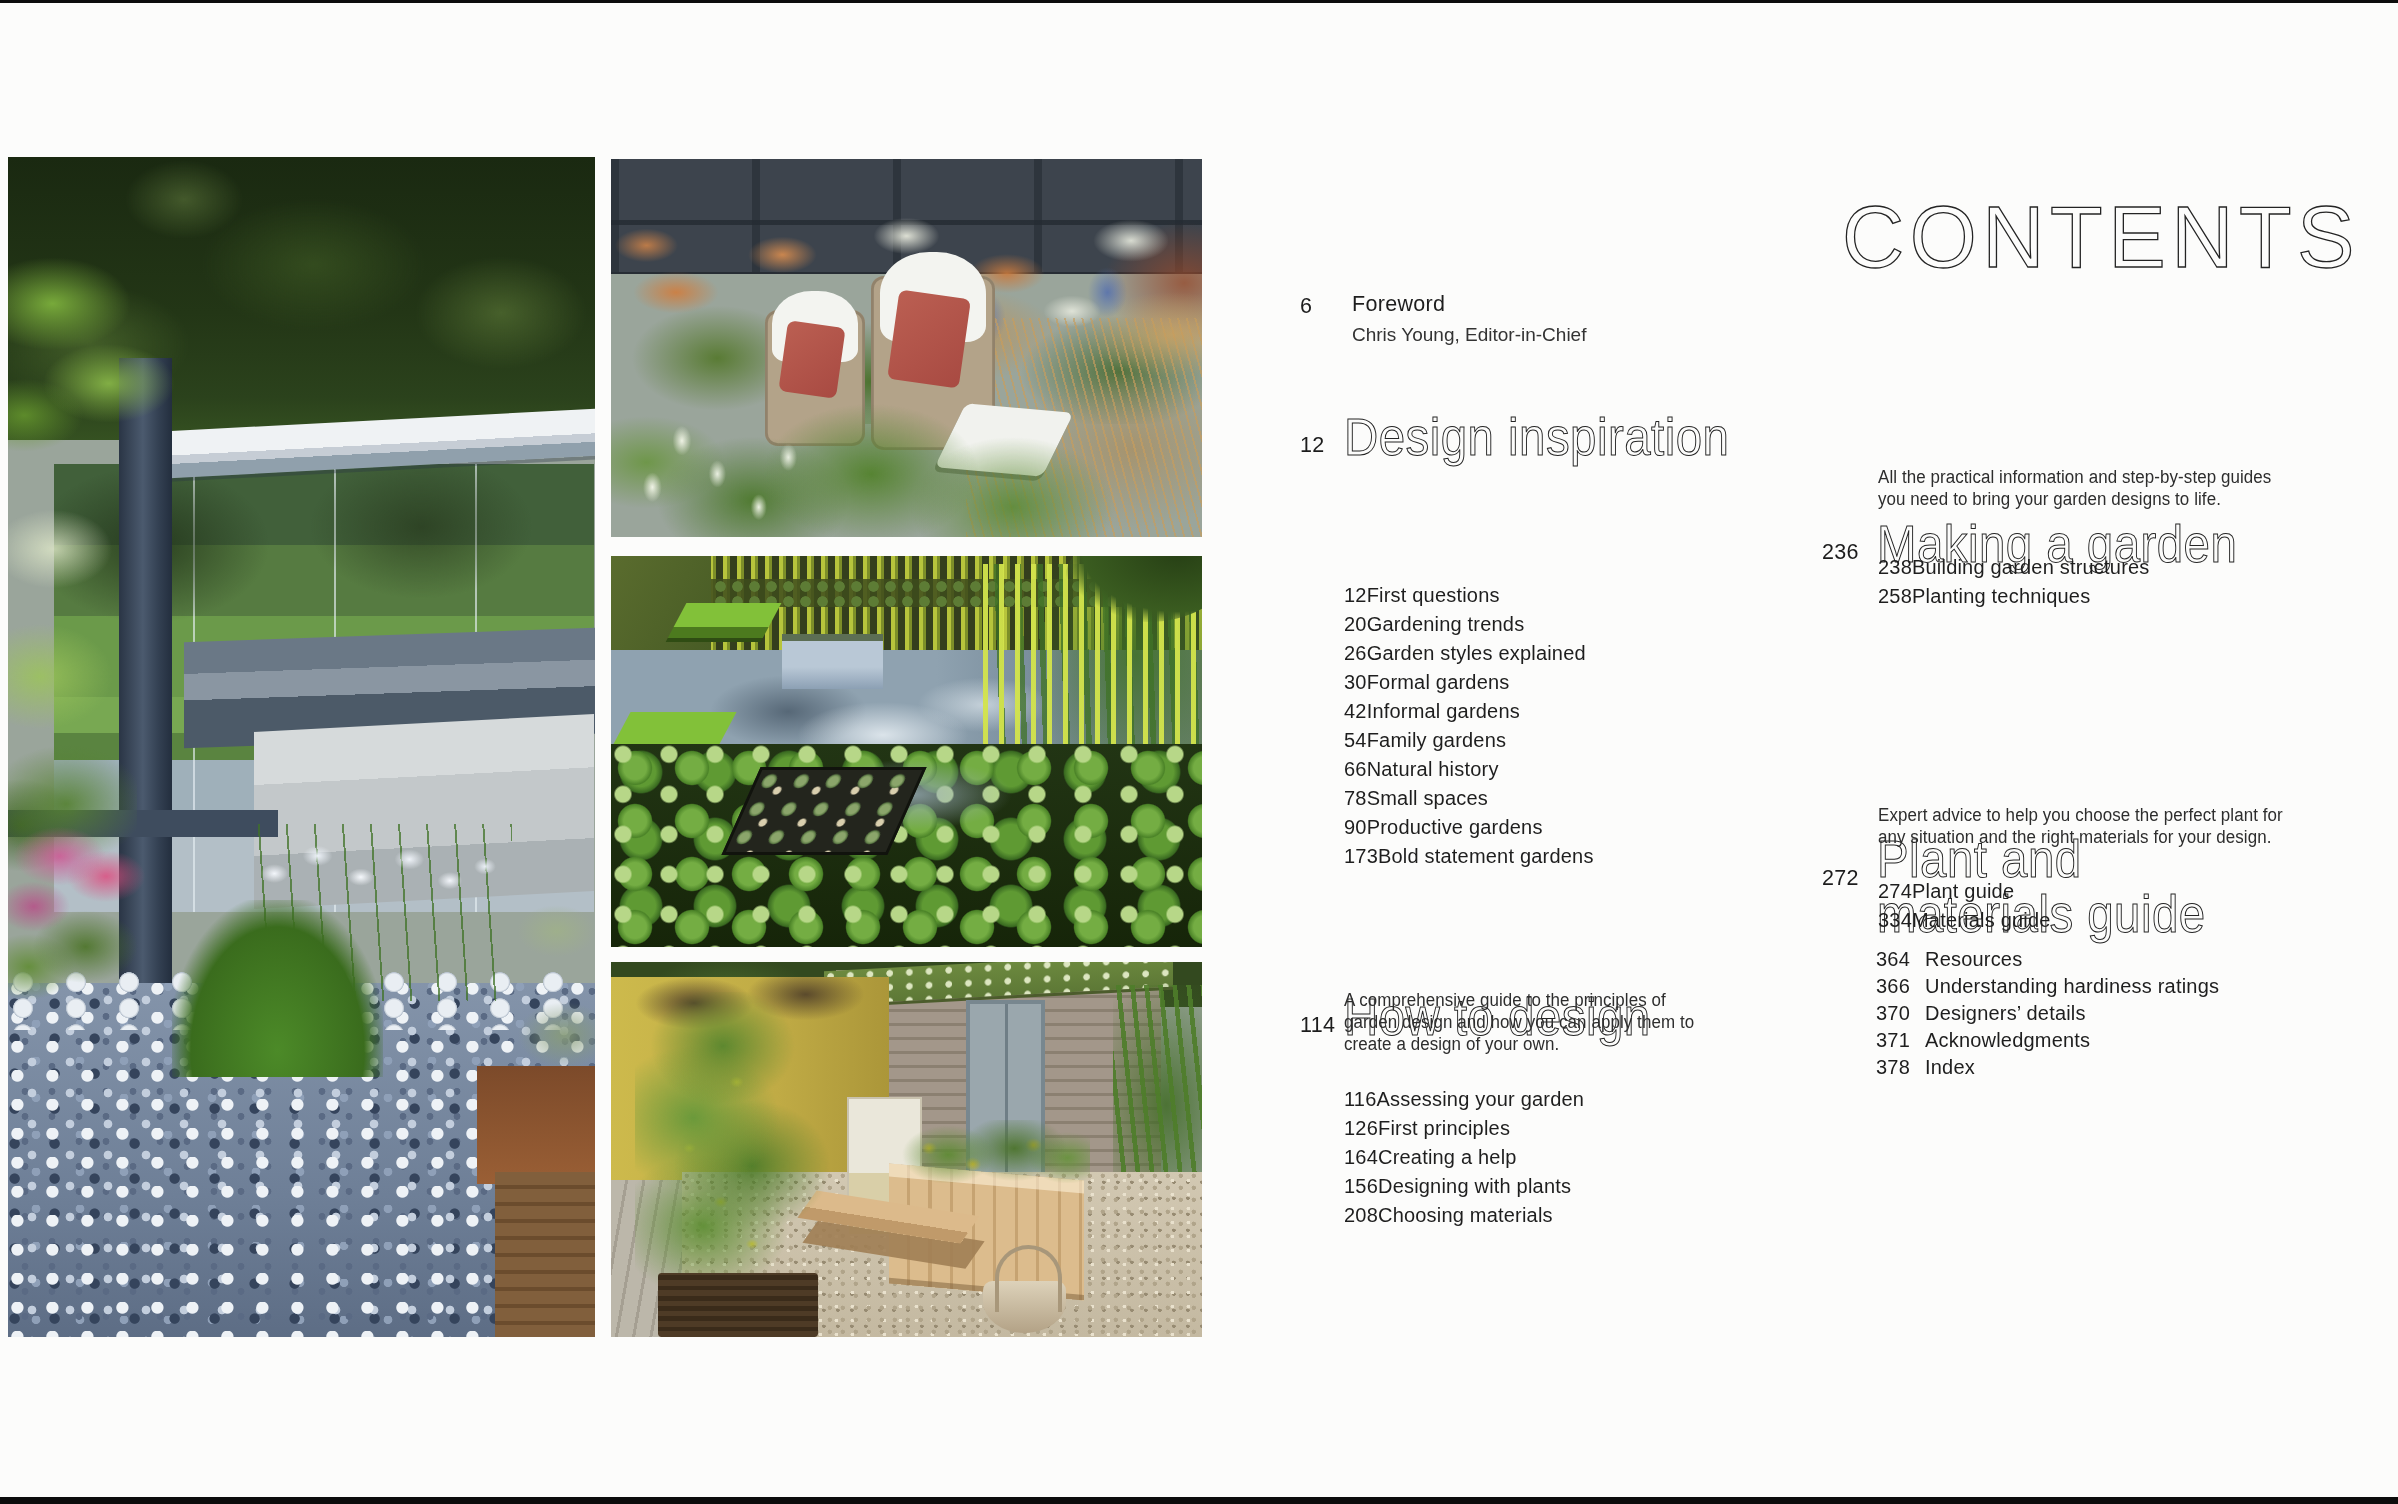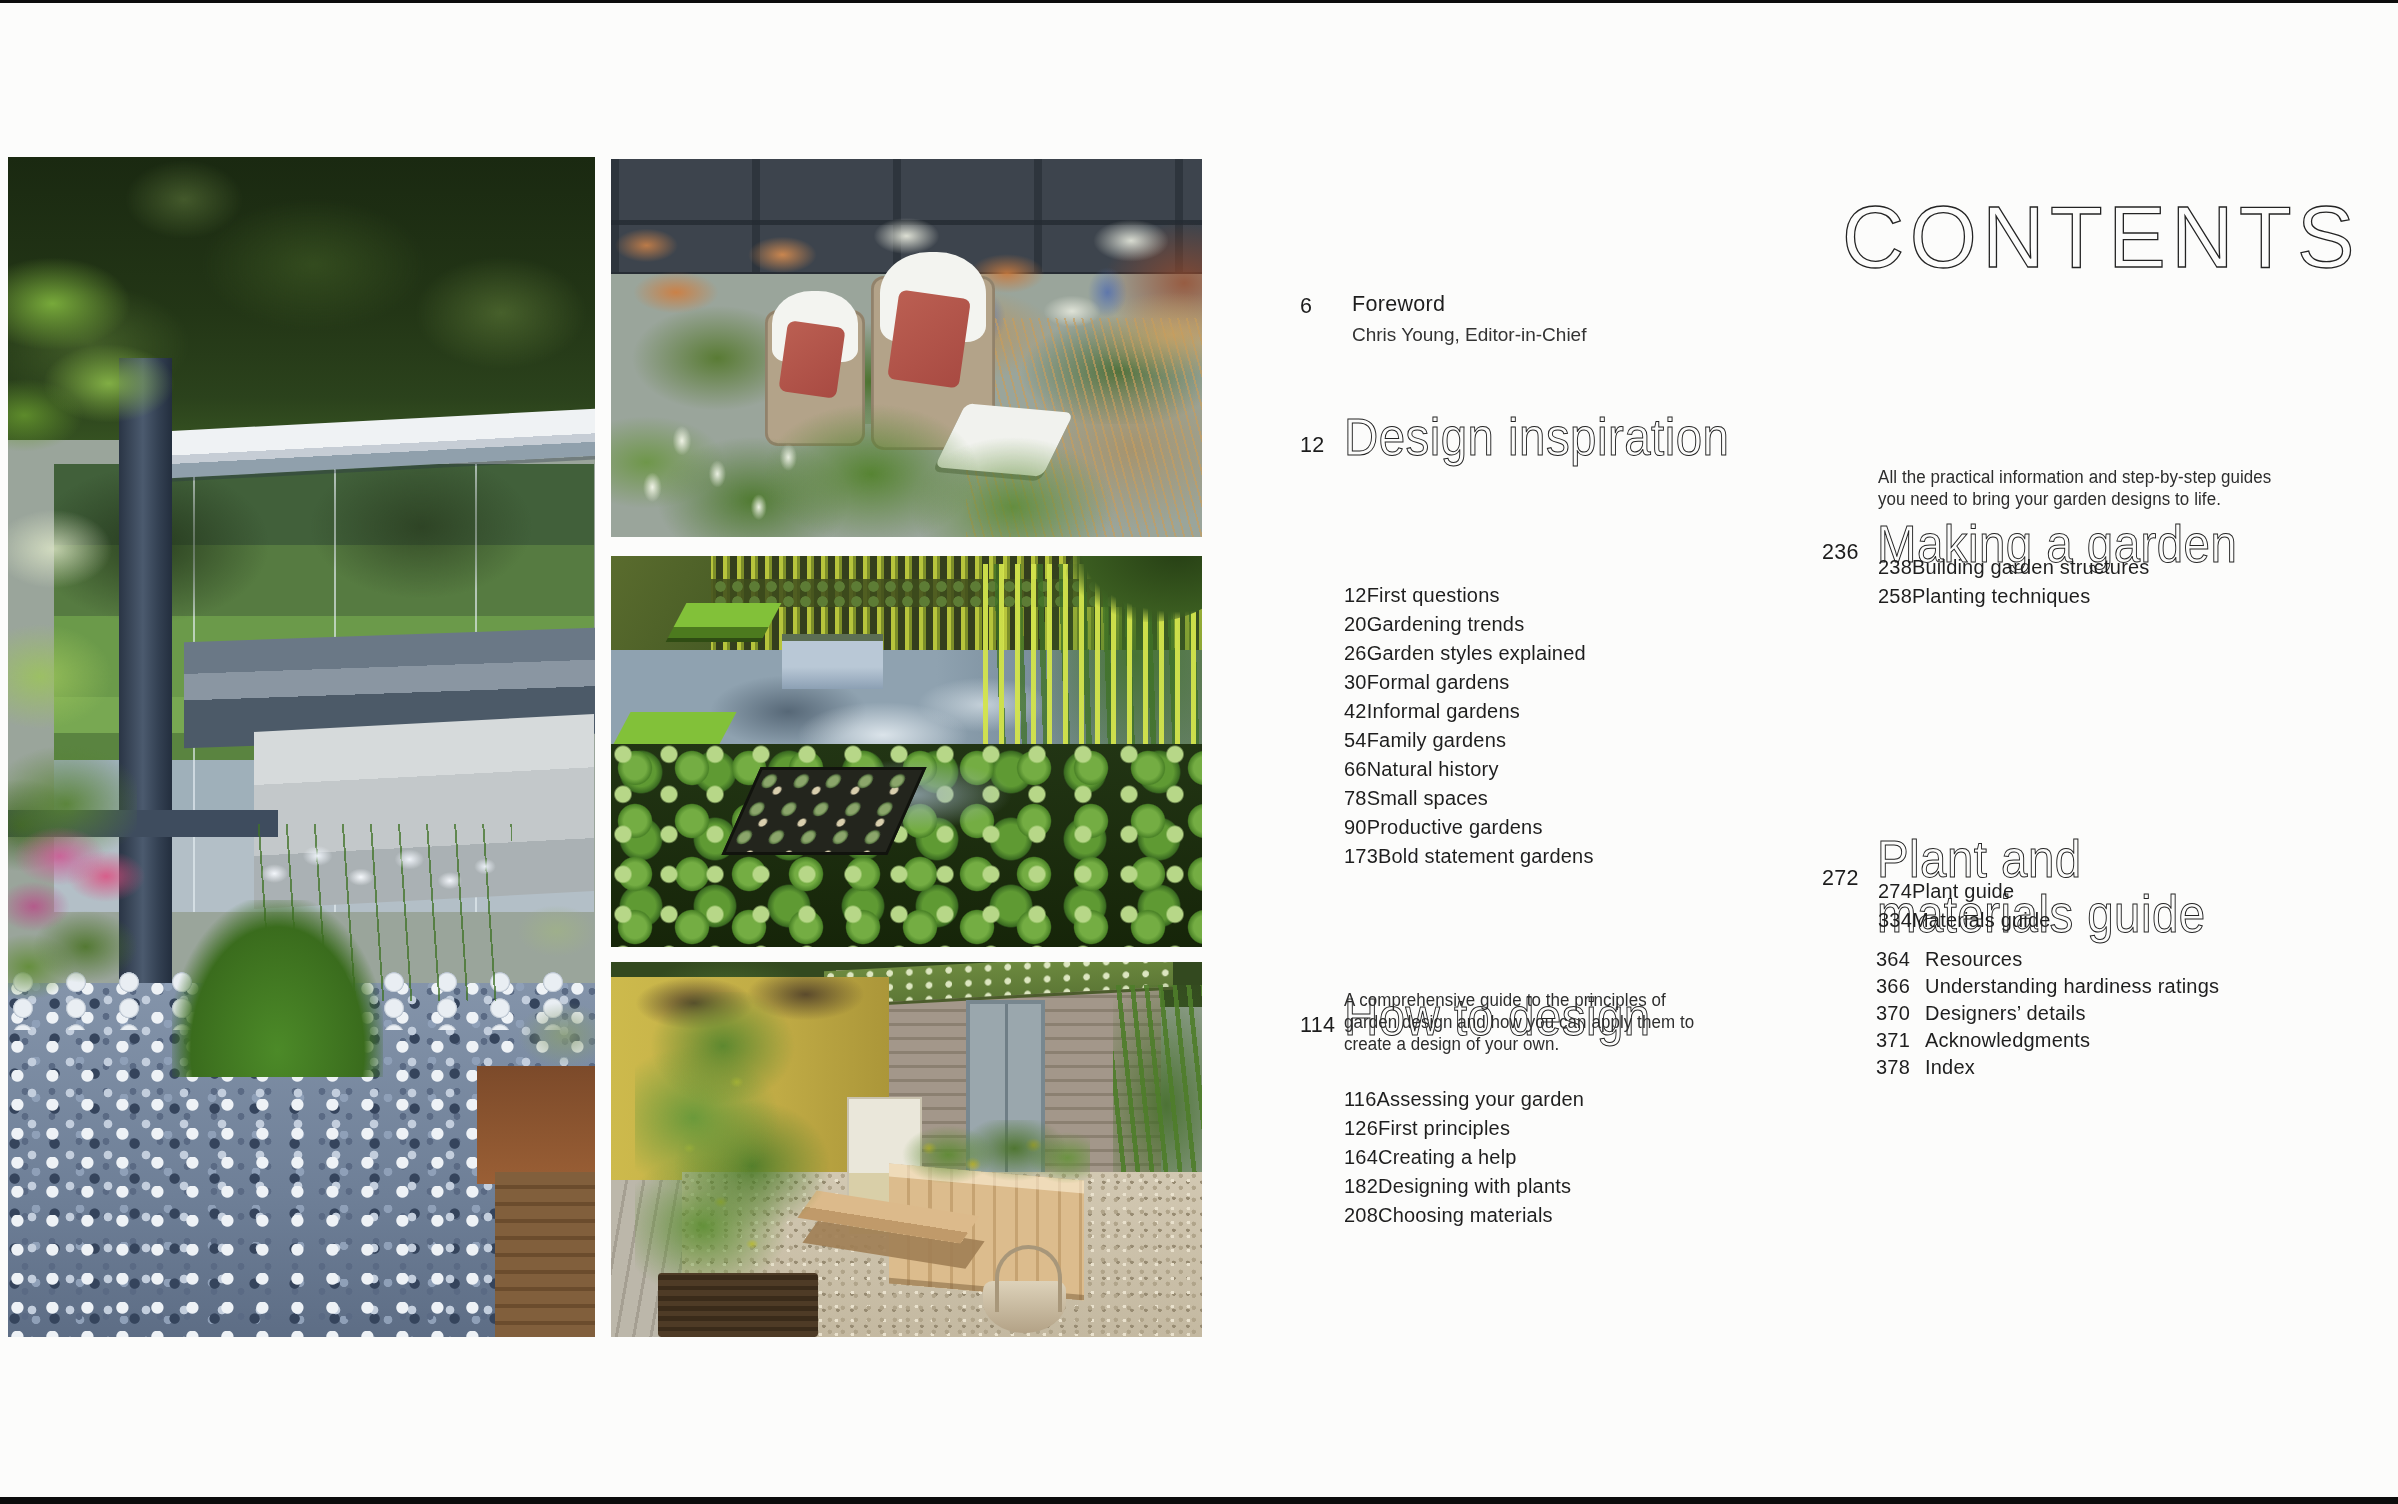--- a/index.html
+++ b/index.html
@@ -400,21 +400,21 @@
       </div>
     <div class="row">
         <span class="n">126</span>
         <span class="l">First principles</span>
       </div>
     <div class="row">
         <span class="n">164</span>
         <span class="l">Creating a help</span>
       </div>
     <div class="row">
-        <span class="n">182</span>
+        <span class="n">156</span>
         <span class="l">Designing with plants</span>
       </div>
     <div class="row">
         <span class="n">208</span>
         <span class="l">Choosing materials</span>
       </div>
   </div>
 
   <div class="blk col2 sec-head" style="left:1822px;top:407px;">
     <span class="sec-num" style="top:22.5px;">236</span>
@@ -437,20 +437,24 @@
       </div>
   </div>
 
   <div class="blk col2 sec-head" style="left:1822px;top:667px;">
     <span class="sec-num" style="top:34px;">272</span>
     <h2 class="sec-title thin" style="margin-left:55px;">
         <span class="tl">Plant and</span>
         <span class="tl">materials guide</span>
       </h2>
   </div>
+  <div class="blk col2 desc" style="left:1878px;top:804px;">
+    <span>Expert advice to help you choose the perfect plant for</span>
+    <span>any situation and the right materials for your design.</span>
+  </div>
   <div class="blk col2 list" style="left:1878px;top:877px;">
     <div class="row">
         <span class="n">274</span>
         <span class="l">Plant guide</span>
       </div>
     <div class="row">
         <span class="n">334</span>
         <span class="l">Materials guide</span>
       </div>
   </div>

